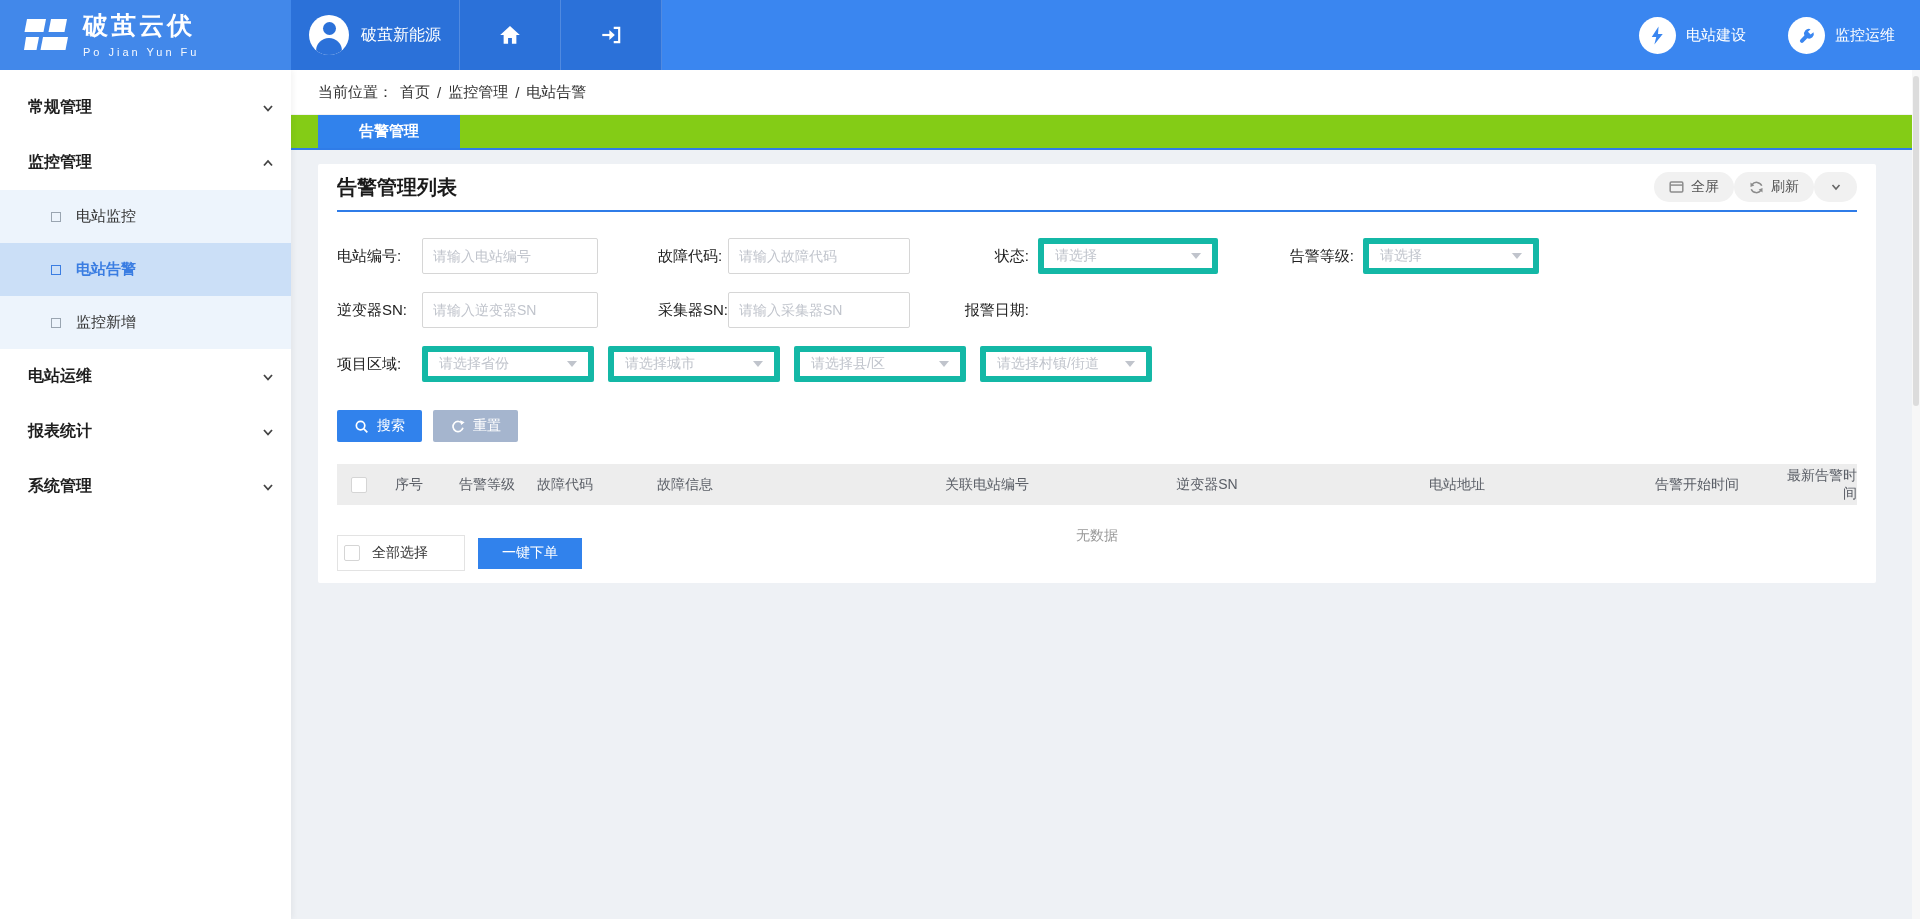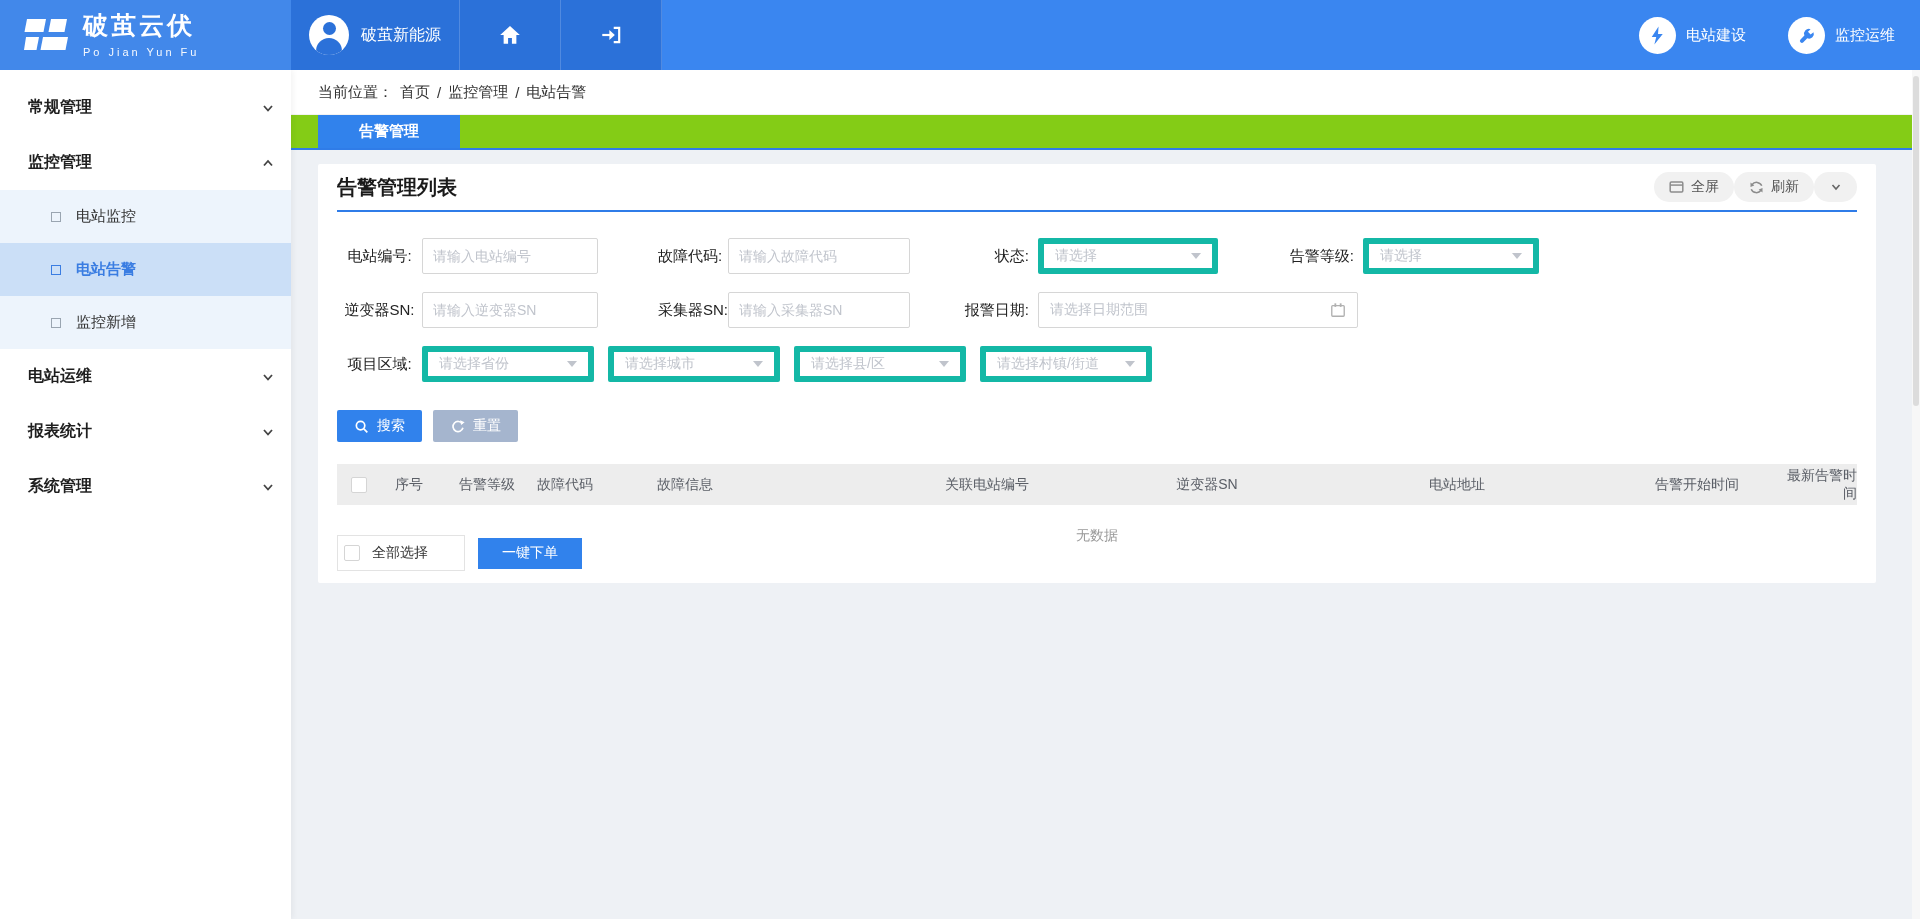--- a/index.html
+++ b/index.html
@@ -42,21 +42,21 @@
   .card { margin:14px 44px 0 27px; background:#fff; border-radius:2px; padding:0 19px 8px; }
   .card-head { height:48px; display:flex; align-items:center; justify-content:space-between; border-bottom:2px solid #2f7ce8; }
   .card-title { font-size:20px; font-weight:bold; color:#1a1a1a; }
   .tools { display:flex; }
   .tool-btn { height:30px; border:none; border-radius:16px; background:#f1f1f1; display:flex; align-items:center; gap:7px; padding:0 15px; font-size:14px; color:#555; cursor:pointer; }
   .tool-btn.small { width:43px; padding:0; justify-content:center; }
 
   .filters { padding-top:26px; }
   .f-row { display:flex; align-items:center; margin-bottom:18px; }
   .f-label { font-size:15px; color:#222; flex:none; }
-  .lbl-a { width:85px;text-align:center; }
+  .lbl-a { width:85px; }
   .lbl-b { width:70px; margin-left:60px; }
   .lbl-c { width:128px; text-align:right; padding-right:9px; }
   .lbl-d { width:145px; text-align:right; padding-right:9px; }
   .inp { height:36px; border:1px solid #d6d6d6; border-radius:2px; padding:0 10px; font-size:14px; color:#333; outline:none; font-family:"Liberation Sans", sans-serif; }
   .inp::placeholder { color:#c0c4cc; }
   .w-a { width:176px; } .w-b { width:182px; } .w-c { width:180px; } .w-d { width:176px; }
   .sel { height:36px; border:6px solid #14b8a6; border-radius:2px; display:flex; align-items:center; justify-content:space-between; padding:0 11px; font-size:14px; color:#c0c4cc; cursor:pointer; background:#fff; }
   .caret { width:0; height:0; border-left:5px solid transparent; border-right:5px solid transparent; border-top:6px solid #c0c4cc; flex:none; }
   .sel-region { width:172px; margin-right:14px; }
   .date-box { width:320px; height:36px; border:1px solid #d6d6d6; border-radius:2px; display:flex; align-items:center; justify-content:space-between; padding:0 11px; font-size:14px; color:#c0c4cc; cursor:pointer; background:#fff; }
@@ -254,28 +254,20 @@
           <span class="caret"></span>
         </div>
       </div>
 
       <div class="f-row">
         <span class="f-label lbl-a">逆变器SN:</span>
         <input class="inp w-a" placeholder="请输入逆变器SN" style="">
         <span class="f-label lbl-b">采集器SN:</span>
         <input class="inp w-b" placeholder="请输入采集器SN" style="">
         <span class="f-label lbl-c">报警日期:</span>
-        <div class="date-box">
-          <span>请选择日期范围</span>
-          <svg width="16" height="16" viewBox="0 0 18 18">
-            <rect x="2" y="4" width="14" height="12" rx="1" fill="none" stroke="#b0b0b0" stroke-width="1.5"></rect>
-            <rect x="5" y="1.5" width="2" height="4" fill="#b0b0b0"></rect>
-            <rect x="11" y="1.5" width="2" height="4" fill="#b0b0b0"></rect>
-          </svg>
-        </div>
       </div>
 
       <div class="f-row">
         <span class="f-label lbl-a">项目区域:</span>
         <div class="sel sel-region">
           <span>请选择省份</span>
           <span class="caret"></span>
         </div>
         <div class="sel sel-region">
           <span>请选择城市</span>

